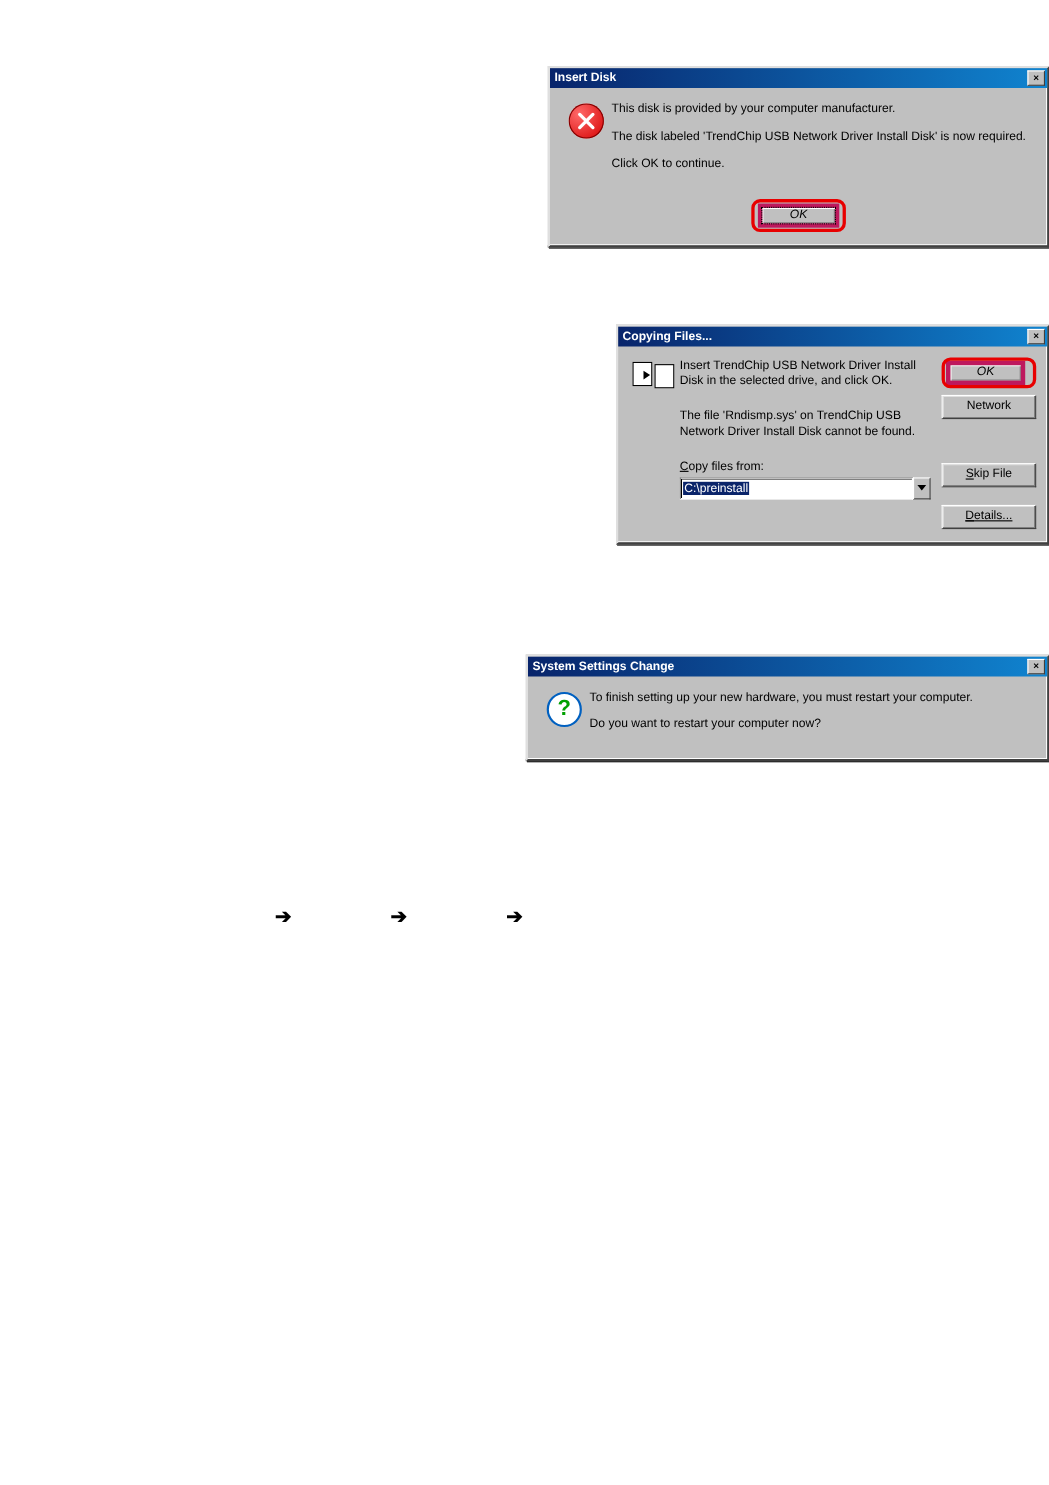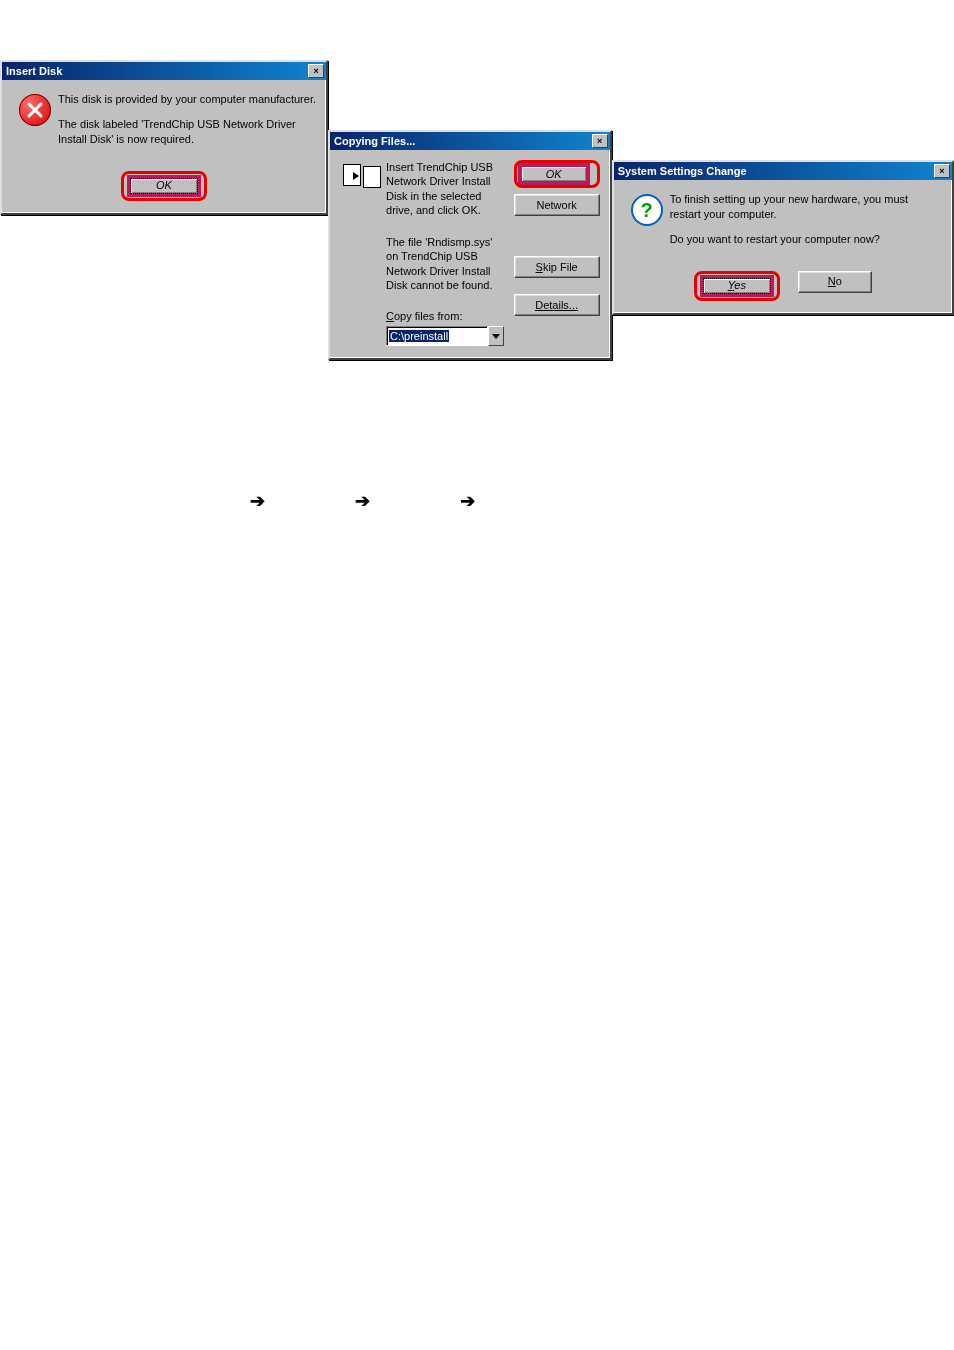--- a/index.html
+++ b/index.html
@@ -7,22 +7,22 @@
     margin: 0;
     padding: 60px 0 0 0;
     background: #ffffff;
     font-family: "Tahoma", "MS Sans Serif", Arial, sans-serif;
     font-size: 11px;
     color: #000;
     width: 954px;
   }
   .center-col {
     display: flex;
-    flex-direction: row;
-    align-items: flex-start;
+    flex-direction: column;
+    align-items: flex-end;
   }
   .gap-lg { margin-top: 70px; }
   .gap-xl { margin-top: 100px; }
 
   
   .win {
     background: #c0c0c0;
     border: 2px solid;
     border-color: #dfdfdf #404040 #404040 #dfdfdf;
     box-shadow: 1px 1px 0 #000, -1px -1px 0 #fff inset;
@@ -155,20 +155,21 @@
       <div class="icon-cell">
         <div class="err-icon">
           <svg viewBox="0 0 18 18">
               <path d="M3 3 L15 15 M15 3 L3 15" stroke="#fff" stroke-width="3" stroke-linecap="round"></path>
             </svg>
         </div>
       </div>
       <div class="msg-cell">
         <p>This disk is provided by your computer manufacturer.</p>
         <p>The disk labeled 'TrendChip USB Network Driver Install Disk' is now required.</p>
+        <p>Click OK to continue.</p>
       </div>
     </div>
     <div class="btn-row-center">
       <div class="callout">
         <div class="btn default dotted-focus">
           <span>OK</span>
         </div>
       </div>
     </div>
   </div>
@@ -228,30 +229,20 @@
     </div>
     <div class="body-row">
       <div class="icon-cell">
         <div class="q-icon">?</div>
       </div>
       <div class="msg-cell">
         <p>To finish setting up your new hardware, you must restart your computer.</p>
         <p>Do you want to restart your computer now?</p>
       </div>
     </div>
-    <div class="btn-row-center" style="gap:18px; display:flex;">
-      <div class="callout">
-        <div class="btn default dotted-focus">
-          <span><span class="u">Y</span>es</span>
-        </div>
-      </div>
-      <div class="btn">
-        <span><span class="u">N</span>o</span>
-      </div>
-    </div>
   </div>
 
 </div>
 
 <div class="arrows-row">
   <span>➔</span>
   <span>➔</span>
   <span>➔</span>
 </div>
 

